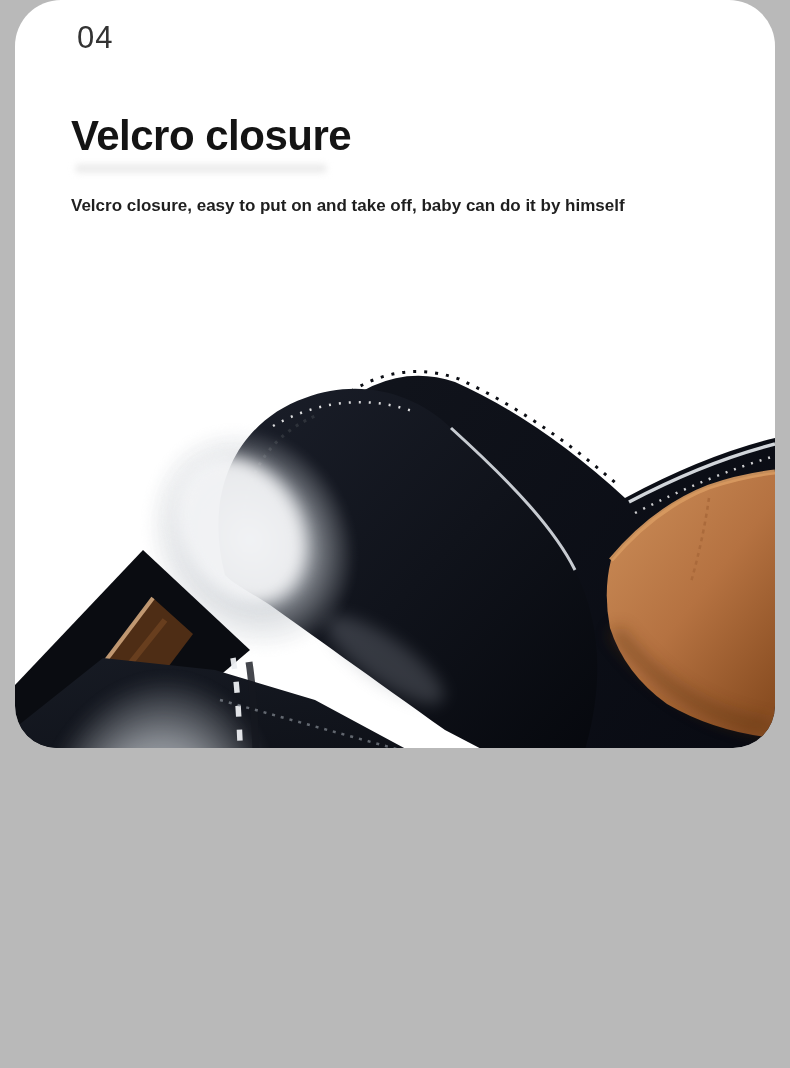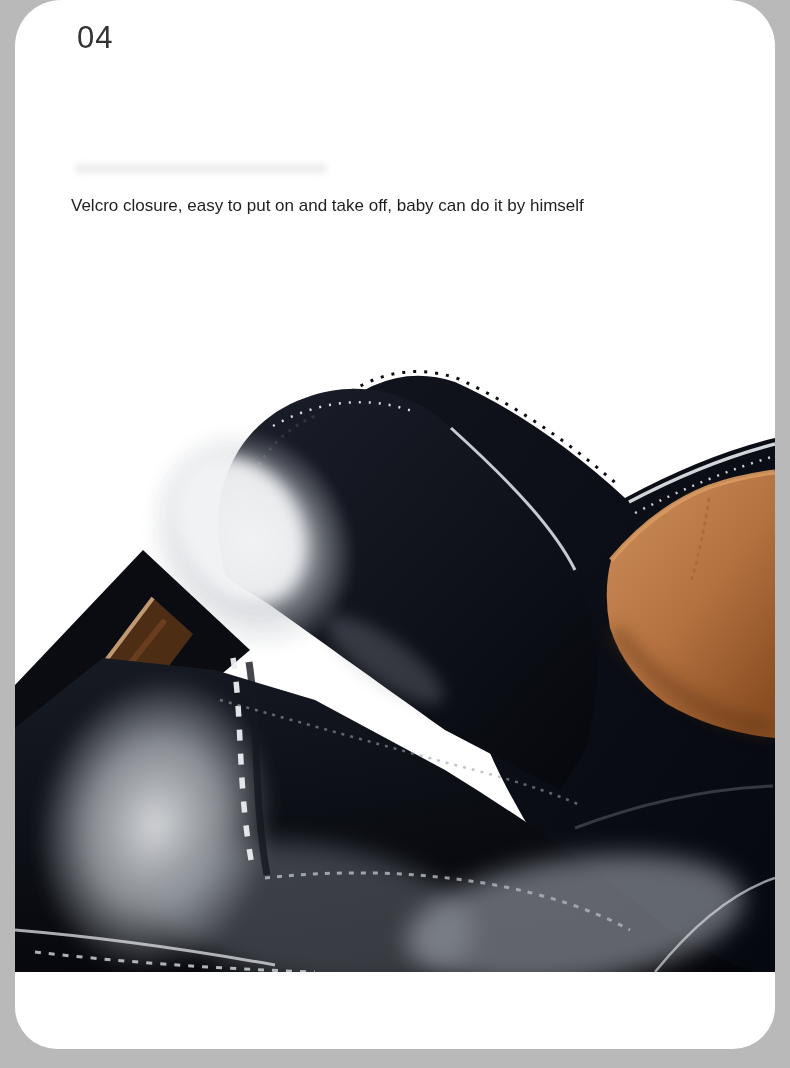--- a/index.html
+++ b/index.html
@@ -4,21 +4,21 @@
 <style>
   :root{
     --page-bg:#b9b9b9; --card-bg:#ffffff;
     --number-text:#333333; --label-text:#4c4c4c; --divider:#4f4f4f;
     --title-text:#141414; --description-text:#1f1f1f;
   }
   *{margin:0;padding:0;box-sizing:border-box;}
   html,body{width:790px;height:1068px;overflow:hidden;}
   body{background:var(--page-bg,#b9b9b9);font-family:"Liberation Sans",sans-serif;position:relative;}
   .card{
-    position:absolute;left:15px;top:0;width:760px;height:1049px;
+    position:absolute;left:15px;top:0;width:760px;height:748px;
     background:var(--card-bg,#ffffff);
     border-radius:46px 46px 42px 42px;
     overflow:hidden;
   }
   .section-number{
     position:absolute;left:62px;top:20px;
     font-size:31px;font-weight:400;letter-spacing:1px;color:var(--number-text,#333);
   }
   .section-label-row{
     position:absolute;left:62px;top:60px;display:flex;align-items:center;gap:13px;
@@ -32,35 +32,36 @@
   .feature-title{
     position:absolute;left:56px;top:112px;
     font-size:42px;font-weight:800;letter-spacing:-0.5px;color:var(--title-text,#141414);
   }
   .feature-title-shadow{
     position:absolute;left:60px;top:164px;width:252px;height:9px;
     background:#ececec;border-radius:5px;filter:blur(3px);
   }
   .feature-description{
     position:absolute;left:56px;top:196px;width:560px;
-    font-size:17px;font-weight:400;color:var(--description-text,#1f1f1f);
+    font-size:17px;font-weight:700;color:var(--description-text,#1f1f1f);
   }
   .product-photo{
     position:absolute;left:0;top:230px;width:760px;height:742px;
   }
   .product-photo svg{display:block;width:100%;height:100%;}
 </style>
 </head>
 <body>
 
 <div class="card">
 
   <div class="section-number">04</div>
 
 
+  <div class="feature-title">Velcro closure</div>
   <div class="feature-title-shadow"></div>
 
   <div class="feature-description">Velcro closure, easy to put on and take off, baby can do it by himself</div>
 
   <div class="product-photo" role="img" aria-label="Close-up of a black glossy patent leather children's shoe with a wide velcro strap and tan suede insole on a white background">
     <svg viewBox="0 0 760 742" preserveAspectRatio="none" aria-hidden="true">
       <defs>
         <linearGradient id="gStrap" x1="0" y1="0" x2="1" y2="1">
           <stop offset="0" stop-color="#1b1f2a"></stop>
             <stop offset="1" stop-color="#05070c"></stop>

